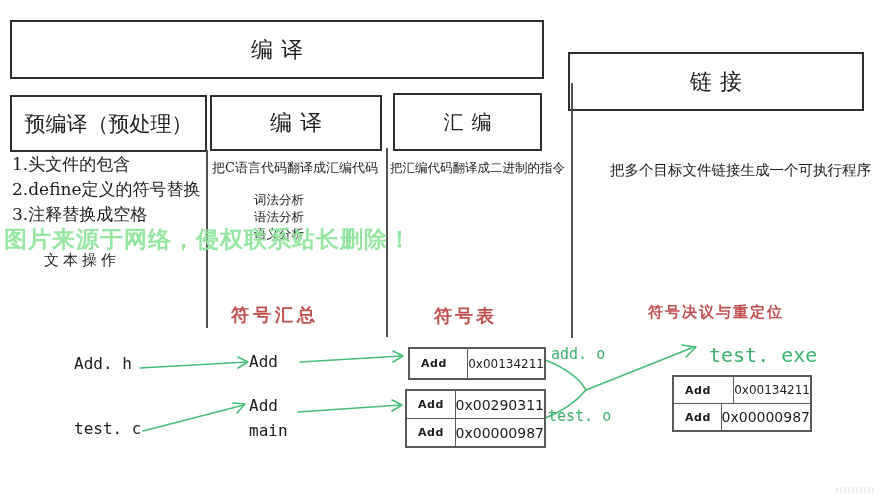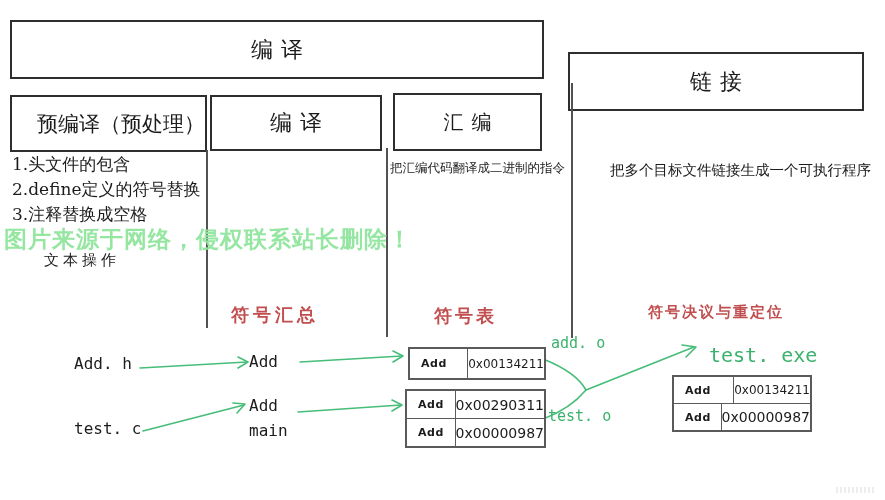--- a/index.html
+++ b/index.html
@@ -63,58 +63,64 @@
     </g>
   </svg>
 
   <div class="box" style="left:10px;top:20px;width:530px;height:55px;">
     <span class="box-title" style="font-size:22px;">编译</span>
   </div>
   <div class="box" style="left:568px;top:20px;width:292px;height:55px;margin-top:32px;">
     <span class="box-title" style="font-size:22px;">链接</span>
   </div>
 
-  <div class="box" style="left:10px;top:95px;width:193px;height:53px;justify-content:flex-end;">
+  <div class="box" style="left:10px;top:95px;width:193px;height:53px;">
     <span class="serif" style="font-size:21px;">预编译（预处理）</span>
   </div>
   <div class="box" style="left:210px;top:95px;width:168px;height:52px;">
     <span class="box-title" style="font-size:22px;">编译</span>
   </div>
   <div class="box" style="left:393px;top:93px;width:145px;height:54px;">
     <span class="box-title" style="font-size:20px;">汇编</span>
   </div>
 
   <div class="vline" style="left:206px;top:150px;height:178px;"></div>
   <div class="vline" style="left:386px;top:148px;height:189px;"></div>
   <div class="vline" style="left:571px;top:83px;height:255px;"></div>
 
   <div class="txt list-item" style="left:12px;top:153px;">1.头文件的包含</div>
   <div class="txt list-item" style="left:12px;top:178px;">2.define定义的符号替换</div>
   <div class="txt list-item" style="left:12px;top:203px;">3.注释替换成空格</div>
   <div class="txt serif" style="left:44px;top:251px;font-size:15px;letter-spacing:4px;">文本操作</div>
 
+  <div class="txt serif" style="left:212px;top:159px;font-size:13px;">把C语言代码翻译成汇编代码</div>
+  <div class="steps serif" style="position:absolute;left:254px;top:191px;font-size:12.5px;">
+    <div>词法分析</div>
+    <div>语法分析</div>
+    <div>语义分析</div>
+  </div>
 
   <div class="txt serif" style="left:610px;top:161px;font-size:14.5px;">把多个目标文件链接生成一个可执行程序</div>
 
   <div class="txt serif" style="left:390px;top:160px;font-size:12.5px;">把汇编代码翻译成二进制的指令</div>
 
   <div class="watermark">图片来源于网络，侵权联系站长删除！</div>
 
   <div class="txt red-label" style="left:231px;top:303px;font-size:18px;letter-spacing:4px;">符号汇总</div>
   <div class="txt red-label" style="left:434px;top:304px;font-size:18px;letter-spacing:3px;">符号表</div>
   <div class="txt red-label" style="left:648px;top:303px;font-size:15px;letter-spacing:2px;">符号决议与重定位</div>
 
   <div class="txt mono" style="left:74px;top:354px;font-size:16px;">Add. h</div>
   <div class="txt mono" style="left:74px;top:419px;font-size:16px;">test. c</div>
 
   <div class="txt mono" style="left:249px;top:352px;font-size:16px;">Add</div>
   <div class="txt mono" style="left:249px;top:396px;font-size:16px;">Add</div>
   <div class="txt mono" style="left:249px;top:421px;font-size:16px;">main</div>
 
-  <div class="txt mono green-text" style="left:551px;top:334px;font-size:15px;">add. o</div>
+  <div class="txt mono green-text" style="left:551px;top:345px;font-size:15px;">add. o</div>
   <div class="txt mono green-text" style="left:548px;top:407px;font-size:15px;">test. o</div>
   <div class="txt mono green-text" style="left:709px;top:343px;font-size:20px;">test. exe</div>
 
   <div class="symtable t1" style="left:408px;top:347px;width:134px;height:29px;">
     <div class="symrow">
       <div class="sym">Add</div>
       <div class="addr">0x00134211</div>
     </div>
   </div>
 

